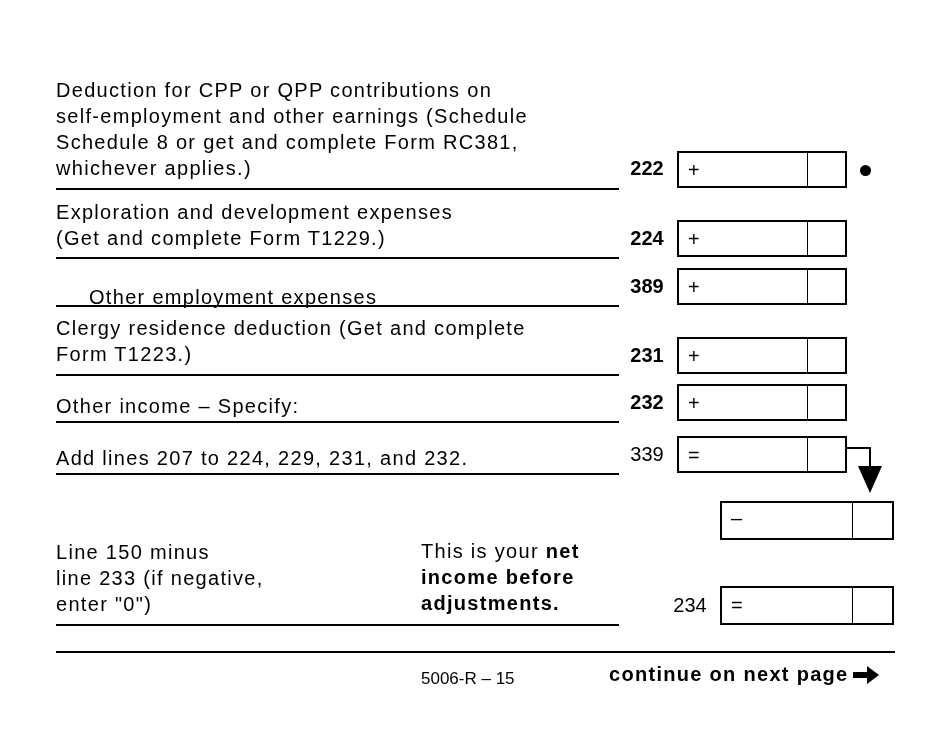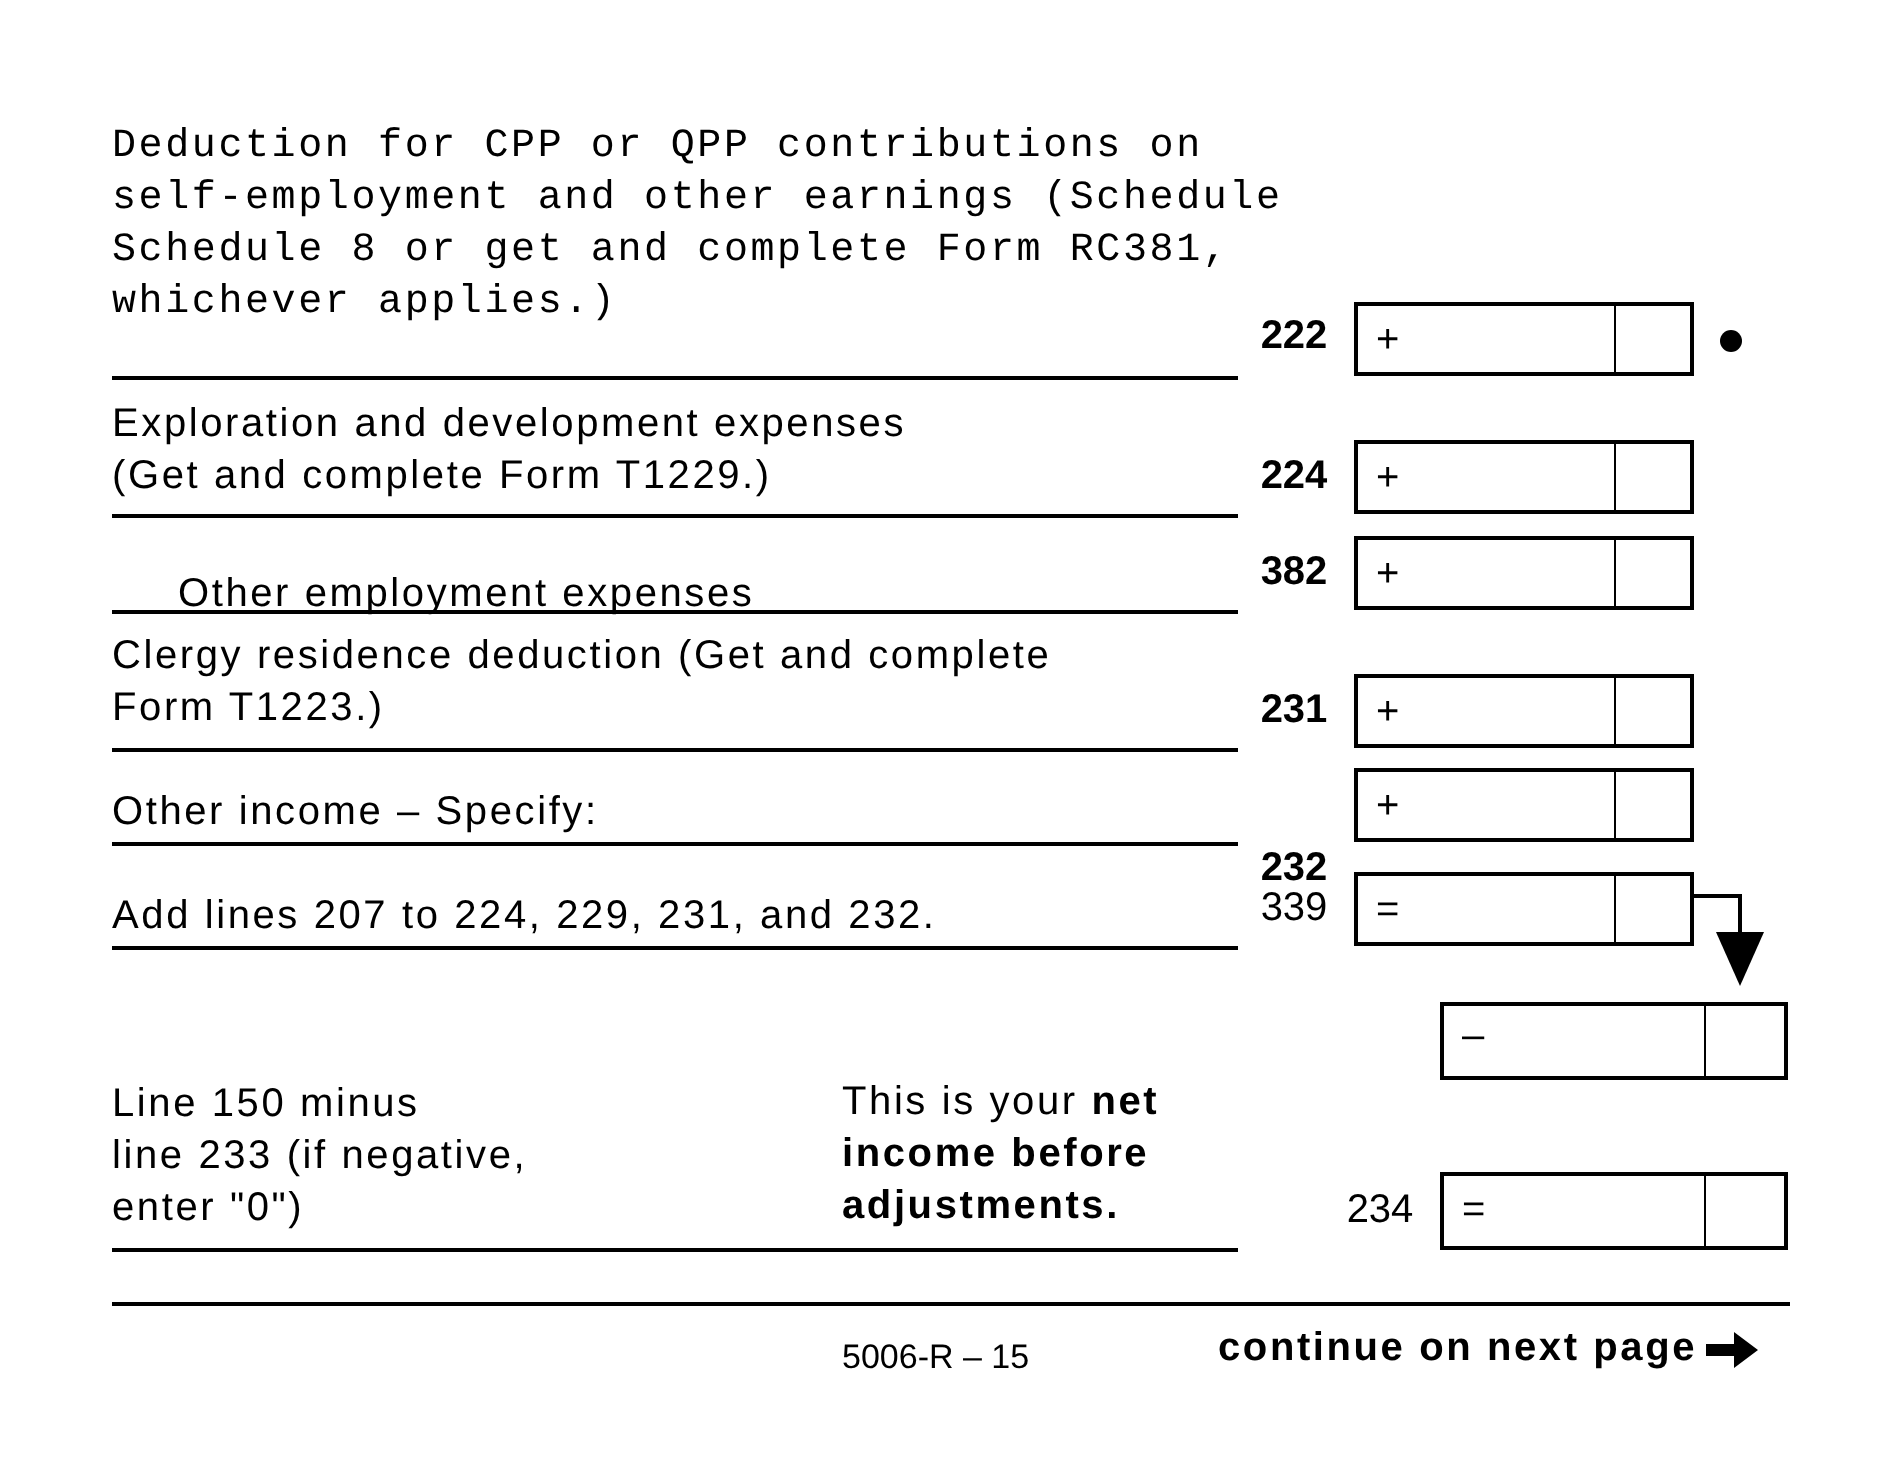--- a/index.html
+++ b/index.html
@@ -12,21 +12,21 @@
     .lineno.bold { font-weight:bold; }
     .field { position:absolute; width:170px; height:37px; border:2px solid #000; box-sizing:border-box; background:#fff; }
     .field .op { position:absolute; left:9px; top:6px; font-size:20px; }
     .field .divider { position:absolute; left:128px; top:0; bottom:0; border-left:1.5px solid #000; }
     .bullet { position:absolute; width:11px; height:11px; border-radius:50%; background:#000; }
     .footer-rule { position:absolute; left:56px; width:839px; border-top:2px solid #000; }
   </style>
 </head>
 <body>
 
-<div class="desc" style="top:61px;font-family:Liberation Mono, monospace;">
+<div class="desc" style="top:77px;">
   <div>Deduction for CPP or QPP contributions on</div>
   <div>self-employment and other earnings (Schedule</div>
   <div>Schedule 8 or get and complete Form RC381,</div>
   <div>whichever applies.)</div>
 </div>
 <div class="rule" style="top:188px;"></div>
 <div class="lineno bold" style="left:627px; top:157px;">222</div>
 <div class="field" style="left:677px; top:151px;">
   <span class="op">+</span>
   <span class="divider"></span>
@@ -41,42 +41,42 @@
 <div class="lineno bold" style="left:627px; top:227px;">224</div>
 <div class="field" style="left:677px; top:220px;">
   <span class="op">+</span>
   <span class="divider"></span>
 </div>
 
 <div class="desc" style="top:284px;margin-left:33px;">
   <div>Other employment expenses</div>
 </div>
 <div class="rule" style="top:305px;"></div>
-<div class="lineno bold" style="left:627px; top:275px;">382</div>
+<div class="lineno bold" style="left:627px; top:275px;">389</div>
 <div class="field" style="left:677px; top:268px;">
   <span class="op">+</span>
   <span class="divider"></span>
 </div>
 
 <div class="desc" style="top:315px;">
   <div>Clergy residence deduction (Get and complete</div>
   <div>Form T1223.)</div>
 </div>
 <div class="rule" style="top:374px;"></div>
 <div class="lineno bold" style="left:627px; top:344px;">231</div>
 <div class="field" style="left:677px; top:337px;">
   <span class="op">+</span>
   <span class="divider"></span>
 </div>
 
 <div class="desc" style="top:393px;">
   <div>Other income – Specify:</div>
 </div>
 <div class="rule" style="top:421px;"></div>
-<div class="lineno bold" style="left:627px; top:391px;margin-top:32px;">232</div>
+<div class="lineno bold" style="left:627px; top:391px;">232</div>
 <div class="field" style="left:677px; top:384px;">
   <span class="op">+</span>
   <span class="divider"></span>
 </div>
 
 <div class="desc" style="top:445px;">
   <div>Add lines 207 to 224, 229, 231, and 232.</div>
 </div>
 <div class="rule" style="top:473px;"></div>
 <div class="lineno" style="left:627px; top:443px;">339</div>

